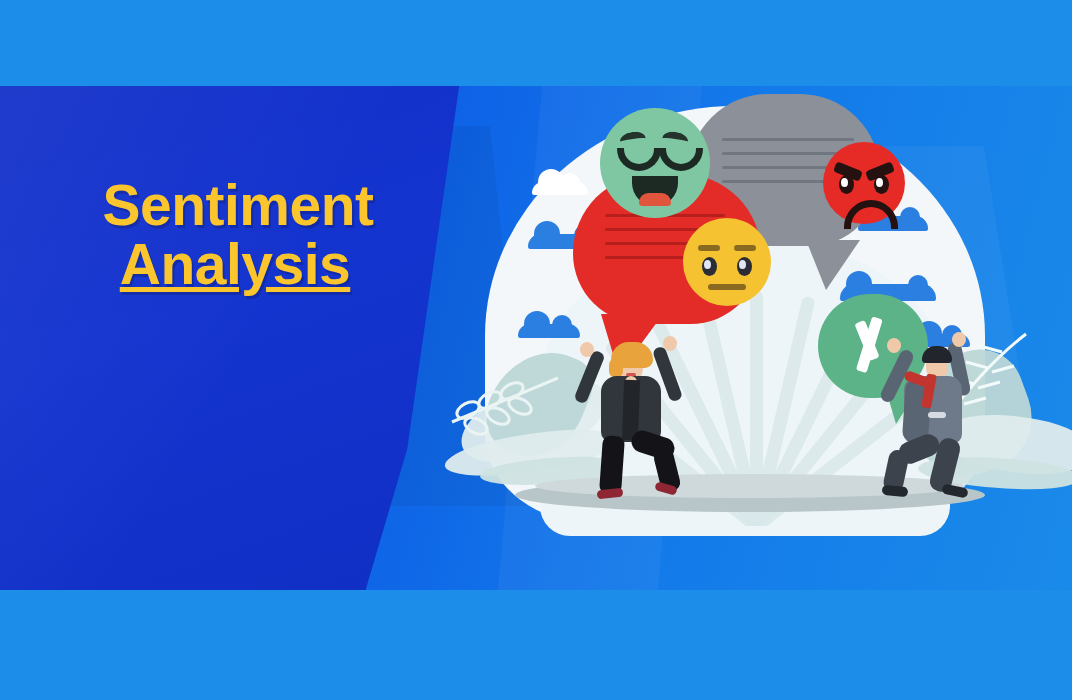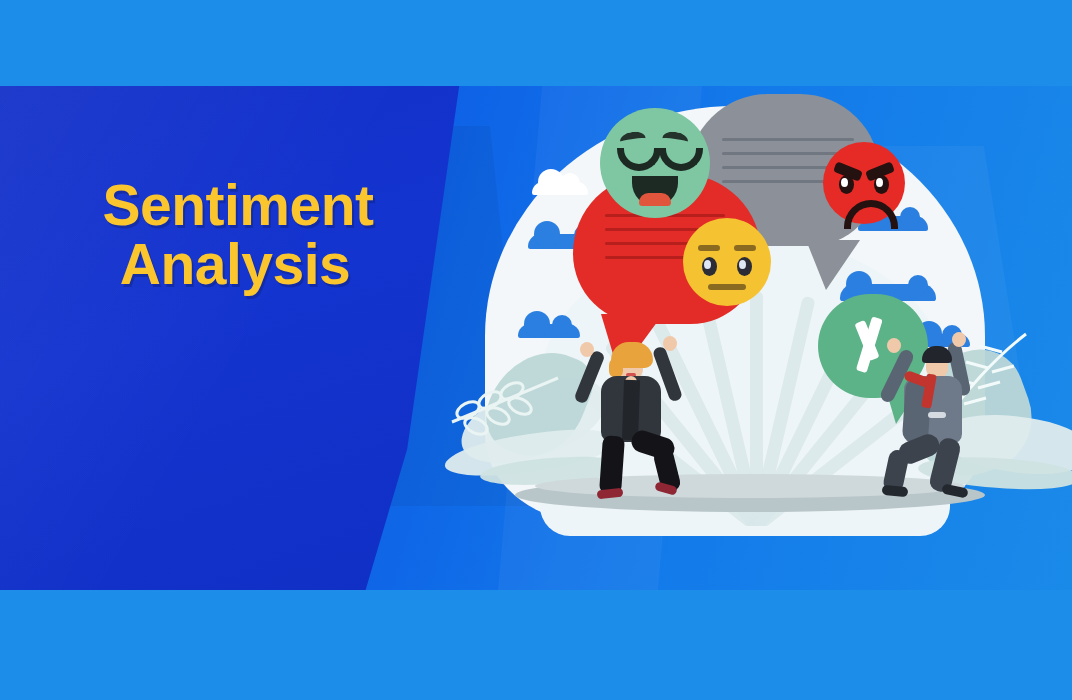--- a/index.html
+++ b/index.html
@@ -30,21 +30,21 @@
     z-index:12;}
   .panel-sheen{position:absolute;inset:0;
     background:linear-gradient(120deg,rgba(255,255,255,.06) 0%,rgba(255,255,255,0) 55%);}
 
   
   .headline{position:absolute;left:0;top:176px;width:470px;z-index:25;
     text-align:center;color:#fbc52e;font-weight:800;font-size:57px;line-height:1.03;
     letter-spacing:-0.5px;text-shadow:2px 3px 0 rgba(0,0,0,.18);}
   .hl-line{display:block;}
   .hl-1{padding-left:6px;}
-  .hl-2{padding-left:-10px;}
+  .hl-2{padding-left:-10px;text-decoration:underline;}
   .hl-3{font-size:56px;}
 
   
   .illus{position:absolute;left:440px;top:86px;width:632px;height:504px;z-index:18;overflow:hidden;}
 
   
   .blob{position:absolute;left:45px;top:20px;width:500px;height:420px;background:#f3f7f9;
     border-radius:250px 250px 120px 120px / 230px 230px 90px 90px;}
   .blob2{position:absolute;left:100px;top:150px;width:410px;height:300px;background:#eef5f8;
     border-radius:50% 50% 30px 30px;}

